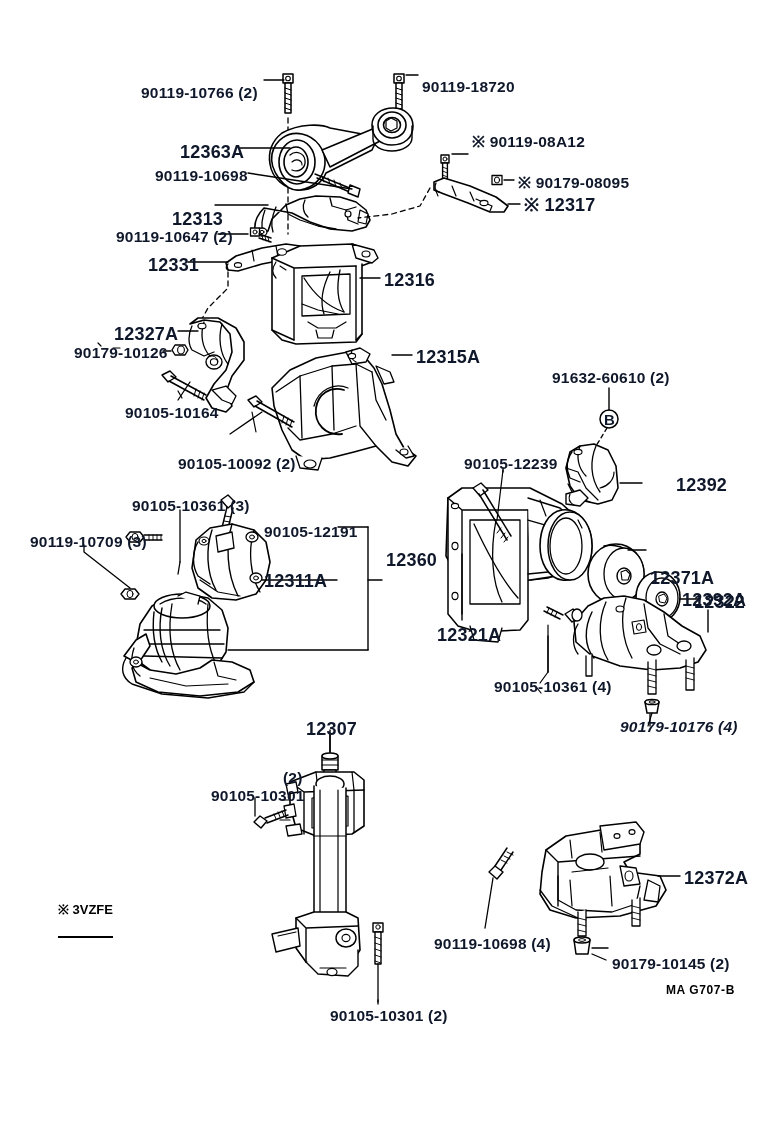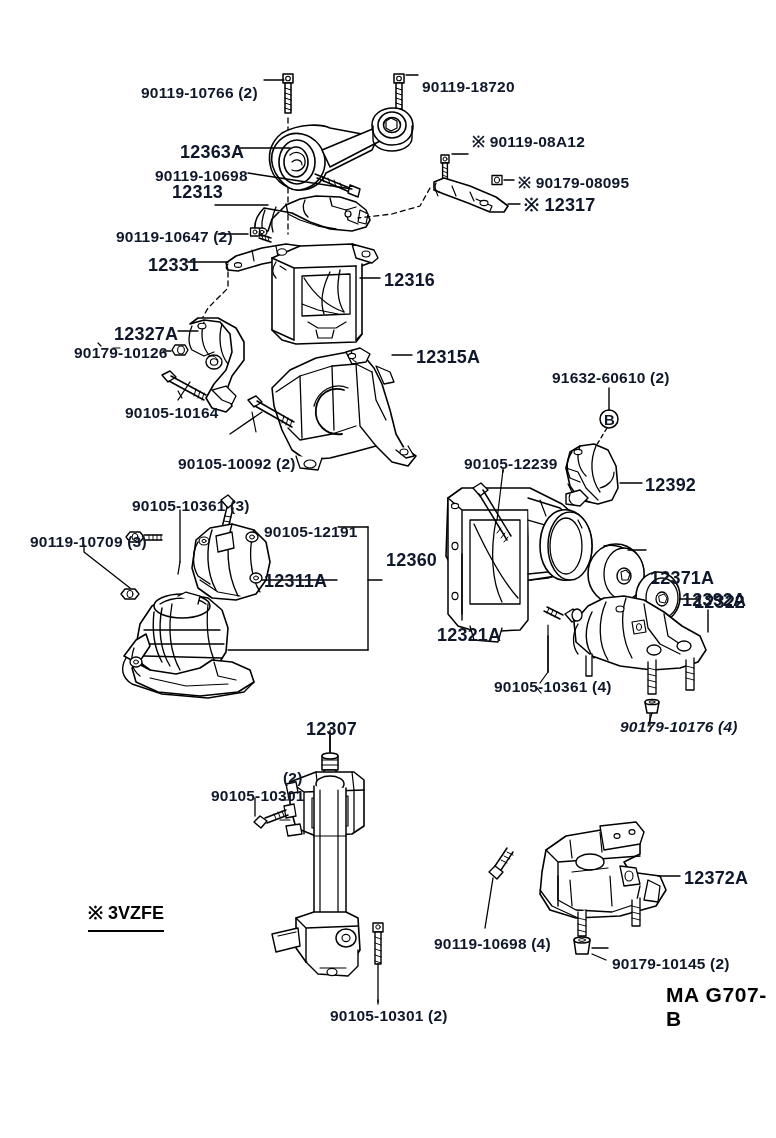--- a/index.html
+++ b/index.html
@@ -28,30 +28,29 @@
     color: #0f172a;
     white-space: nowrap;
     line-height: 1;
     letter-spacing: 0.2px;
   }
   .s16 { font-size: 15.5px; }
   .s17 { font-size: 18px; }
   .foot {
     position: absolute;
     font-weight: bold;
-    font-size: 18px;
+    font-size: 13px;
     white-space: nowrap;
     border-bottom: 2.5px solid #000;
-    padding-bottom: 6px;
-    margin-left: 30px;
+    padding-bottom: 18px;
   }
   .code {
     position: absolute;
     font-weight: bold;
-    font-size: 21px;
+    font-size: 12px;
     letter-spacing: 0.6px;
   }
 </style>
 </head>
 <body>
 
 <div id="sheet">
 
   <svg id="artwork" viewBox="0 0 776 1138" xmlns="http://www.w3.org/2000/svg">
     <defs>
@@ -550,33 +549,33 @@
       <path d="M113 348 L120 348" stroke-width="1.2"></path>
     </g>
   </svg>
 
   <div class="lbl s16" style="left:141px; top:85px;">90119-10766 (2)</div>
   <div class="lbl s16" style="left:422px; top:79px;">90119-18720</div>
   <div class="lbl s17" style="left:180px; top:143px;">12363A</div>
   <div class="lbl s16" style="left:472px; top:134px;">※ 90119-08A12</div>
   <div class="lbl s16" style="left:155px; top:168px;">90119-10698</div>
   <div class="lbl s16" style="left:518px; top:175px;">※ 90179-08095</div>
-  <div class="lbl s17" style="left:172px; top:183px;text-align:center;">12313</div>
+  <div class="lbl s17" style="left:172px; top:210px;text-align:center;">12313</div>
   <div class="lbl s17" style="left:524px; top:196px;">※ 12317</div>
   <div class="lbl s16" style="left:116px; top:229px;">90119-10647 (2)</div>
   <div class="lbl s17" style="left:148px; top:256px;">12331</div>
   <div class="lbl s17" style="left:384px; top:271px;">12316</div>
   <div class="lbl s17" style="left:114px; top:325px;text-align:center;">12327A</div>
   <div class="lbl s16" style="left:74px;  top:345px;">90179-10126</div>
   <div class="lbl s17" style="left:416px; top:348px;">12315A</div>
   <div class="lbl s16" style="left:552px; top:370px;">91632-60610 (2)</div>
   <div class="lbl s16" style="left:125px; top:405px;">90105-10164</div>
   <div class="lbl s16" style="left:178px; top:441px;margin-top:15px;">90105-10092 (2)</div>
   <div class="lbl s16" style="left:464px; top:456px;">90105-12239</div>
-  <div class="lbl s17" style="left:645px; top:476px;text-align:right;">12392</div>
+  <div class="lbl s17" style="left:676px; top:476px;text-align:right;">12392</div>
   <div class="lbl s16" style="left:132px; top:498px;">90105-10361 (3)</div>
   <div class="lbl s16" style="left:264px; top:524px;">90105-12191</div>
   <div class="lbl s16" style="left:30px;  top:534px;">90119-10709 (3)</div>
   <div class="lbl s17" style="left:650px; top:541px;margin-top:28px;">12371A</div>
   <div class="lbl s17" style="left:386px; top:551px;">12360</div>
   <div class="lbl s17" style="left:264px; top:572px;">12311A</div>
   <div class="lbl s17" style="left:682px; top:591px;">12392A</div>
   <div class="lbl s17" style="left:694px; top:593px;">12322</div>
   <div class="lbl s17" style="left:437px; top:626px;">12321A</div>
   <div class="lbl s16" style="left:494px; top:679px;">90105-10361 (4)</div>

